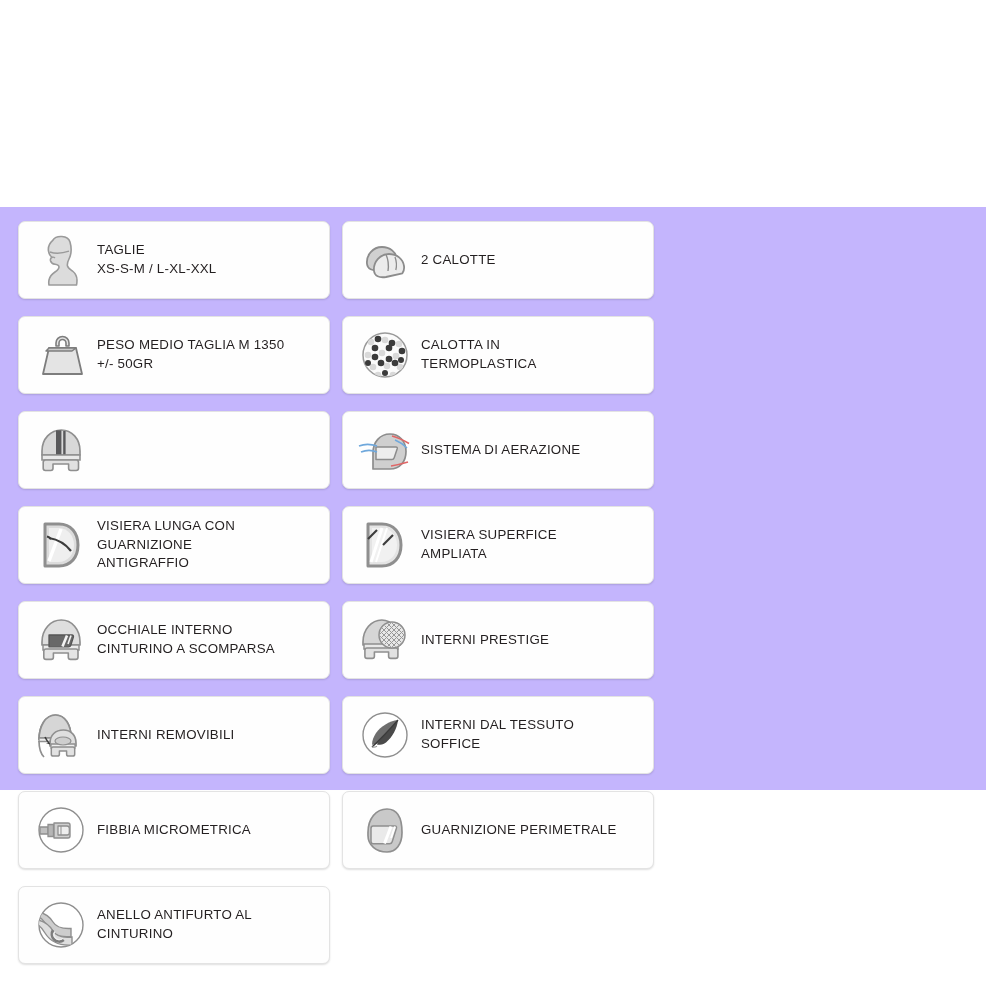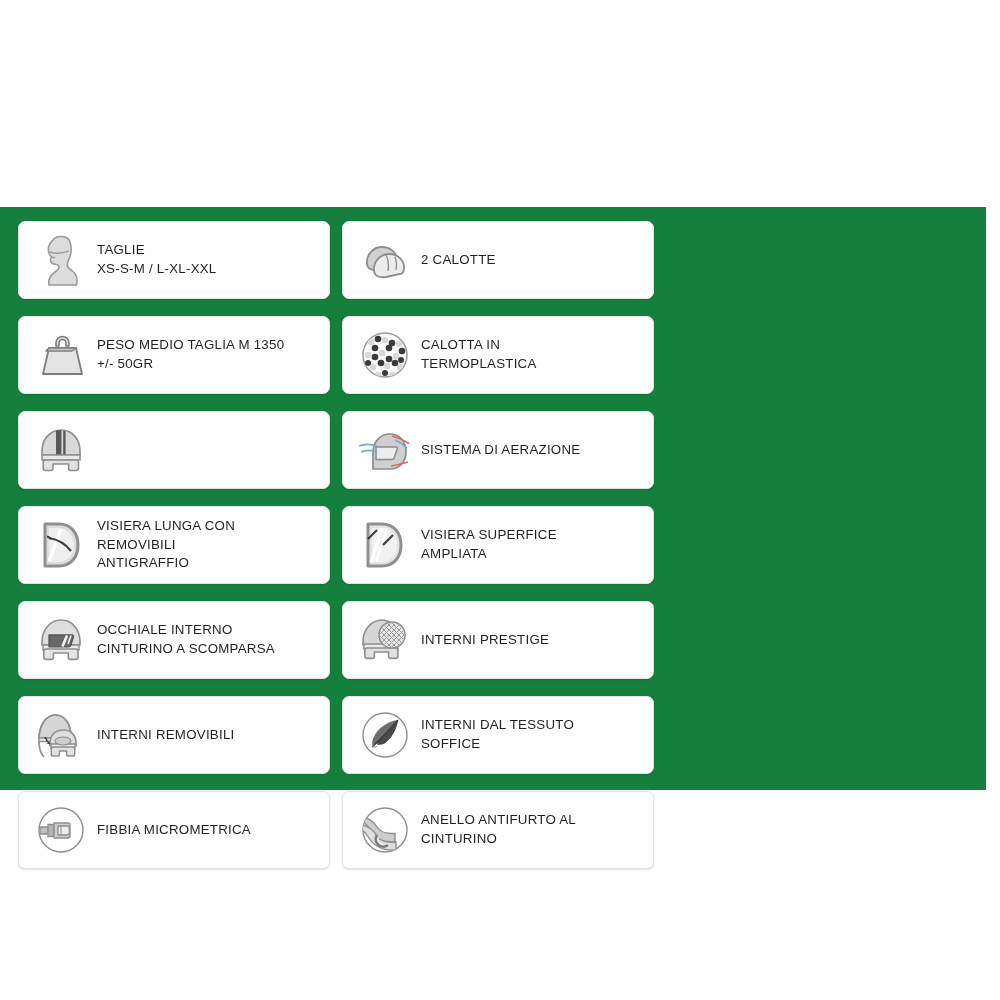--- a/index.html
+++ b/index.html
@@ -19,21 +19,21 @@
     background: #ffffff;
   }
 
   
   .panel {
     position: absolute;
     left: 0;
     top: 207px;
     width: 986px;
     height: 583px;
-    background: #15803d;
+    background: #c4b5fd;
     padding: 14px 12px 12px 18px;
   }
 
   .grid {
     display: flex;
     flex-wrap: wrap;
     align-content: flex-start;
     gap: 0;
   }
 
@@ -193,21 +193,21 @@
         <span class="ico">
           <svg width="50" height="52" viewBox="0 0 50 52">
             <path d="M9 5h14c12 0 19 9 19 21s-7 21-19 21H9z" fill="#dcdcdc" stroke="#8f8f8f" stroke-width="3" stroke-linejoin="round"></path>
             <path d="M13 9h9c10 0 16 7.6 16 17s-6 17-16 17h-9z" fill="#efefef"></path>
             <path d="M25 10 13 42" stroke="#ffffff" stroke-width="3.5" fill="none"></path>
             <path d="M13 19c9 1.5 17 6.5 22 13" fill="none" stroke="#3d3d3d" stroke-width="2.2"></path>
             <path d="M11 17.5c1.6.4 3 1.3 4 2.6" fill="none" stroke="#3d3d3d" stroke-width="2"></path>
           </svg>
         </span>
         <span class="txt">VISIERA LUNGA CON
-REMOVIBILI
+GUARNIZIONE
 ANTIGRAFFIO</span>
       </div>
 
       <div class="card">
         <span class="ico">
           <svg width="52" height="52" viewBox="0 0 52 52">
             <path d="M9 5h14c12 0 19 9 19 21s-7 21-19 21H9z" fill="#e4e4e4" stroke="#8f8f8f" stroke-width="3" stroke-linejoin="round"></path>
             <path d="M13 9h9c10 0 16 7.6 16 17s-6 17-16 17h-9z" fill="#f1f1f1"></path>
             <path d="M23 9 12 43" stroke="#ffffff" stroke-width="3" fill="none"></path>
             <path d="M28 9 17 43" stroke="#ffffff" stroke-width="2" fill="none"></path>
@@ -297,20 +297,31 @@
             <path d="M4 22h8v7H4z" fill="#bfbfbf" stroke="#8f8f8f" stroke-width="1.3"></path>
             <path d="M12 19.5h5.5v12H12z" fill="#b5b5b5" stroke="#8f8f8f" stroke-width="1.3"></path>
             <path d="M18 18h14c1.3 0 2 .8 2 2v11c0 1.2-.7 2-2 2H18z" fill="#cfcfcf" stroke="#8f8f8f" stroke-width="1.4" stroke-linejoin="round"></path>
             <path d="M22 21h9c1.4 0 2.3.9 2.3 2.3v4.4c0 1.4-.9 2.3-2.3 2.3h-9z" fill="#eeeeee" stroke="#8f8f8f" stroke-width="1.3" stroke-linejoin="round"></path>
             <path d="M25 21v9" fill="none" stroke="#8f8f8f" stroke-width="1"></path>
           </svg>
         </span>
         <span class="txt">FIBBIA MICROMETRICA</span>
       </div>
 
+      <div class="card">
+        <span class="ico">
+          <svg width="48" height="50" viewBox="0 0 48 50">
+            <path d="M7 27.5C7 13.5 15 4 26 4s15 9.5 15 23.5c0 12-6 19.5-15 19.5-11 0-19-7-19-16.5z" fill="#c9c9c9" stroke="#8f8f8f" stroke-width="1.7" stroke-linejoin="round"></path>
+            <path d="M12 21h22c1.3 0 1.8 1 1.4 2.2l-4.2 13.5c-.4 1.2-1.4 2-2.7 2H12c-1.2 0-2-1.2-2-2.5V23.5c0-1.4.8-2.5 2-2.5z" fill="#eaeaea" stroke="#8f8f8f" stroke-width="1.5" stroke-linejoin="round"></path>
+            <path d="M30 21.5 23.5 38.5" stroke="#ffffff" stroke-width="3" fill="none"></path>
+            <path d="M34 21.5 30 33" stroke="#ffffff" stroke-width="1.8" fill="none"></path>
+          </svg>
+        </span>
+        <span class="txt">GUARNIZIONE PERIMETRALE</span>
+      </div>
 
       <div class="card">
         <span class="ico">
           <svg width="50" height="50" viewBox="0 0 50 50">
             <defs>
                 <clipPath id="cpC">
                   <circle cx="25" cy="25" r="22"></circle>
                 </clipPath>
               </defs>
             <circle cx="25" cy="25" r="22" fill="#ffffff" stroke="#8f8f8f" stroke-width="1.4"></circle>

